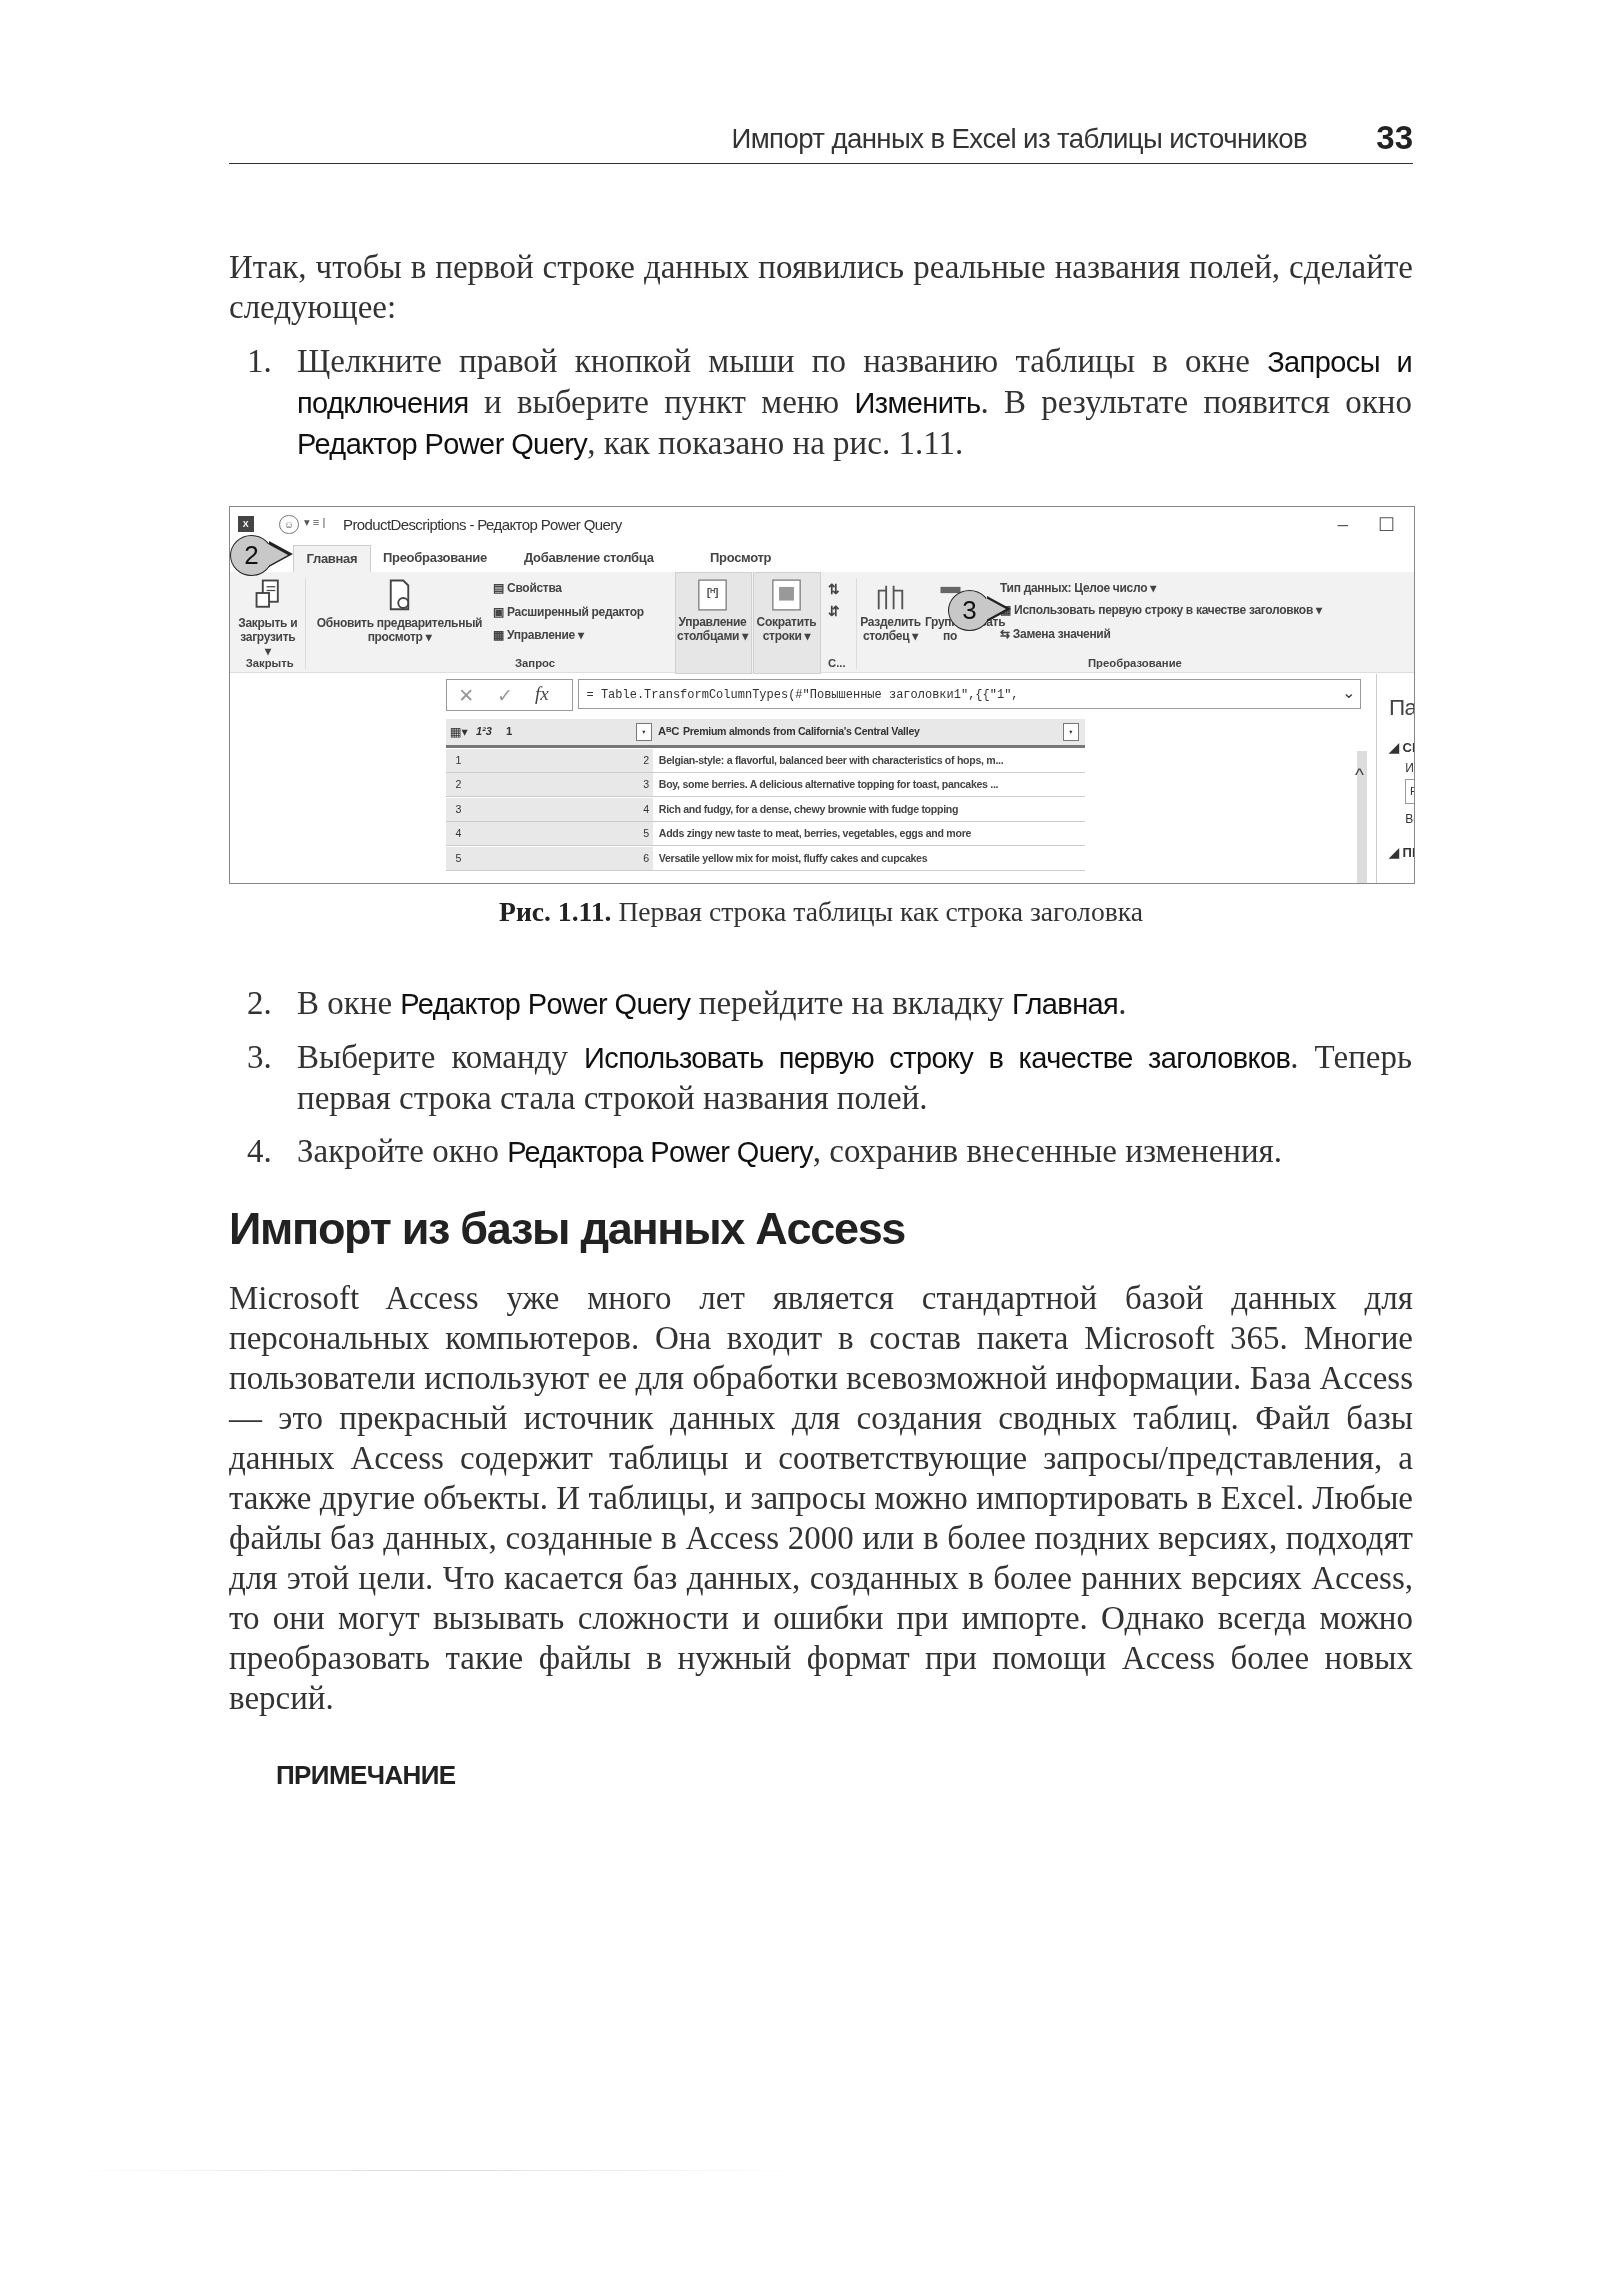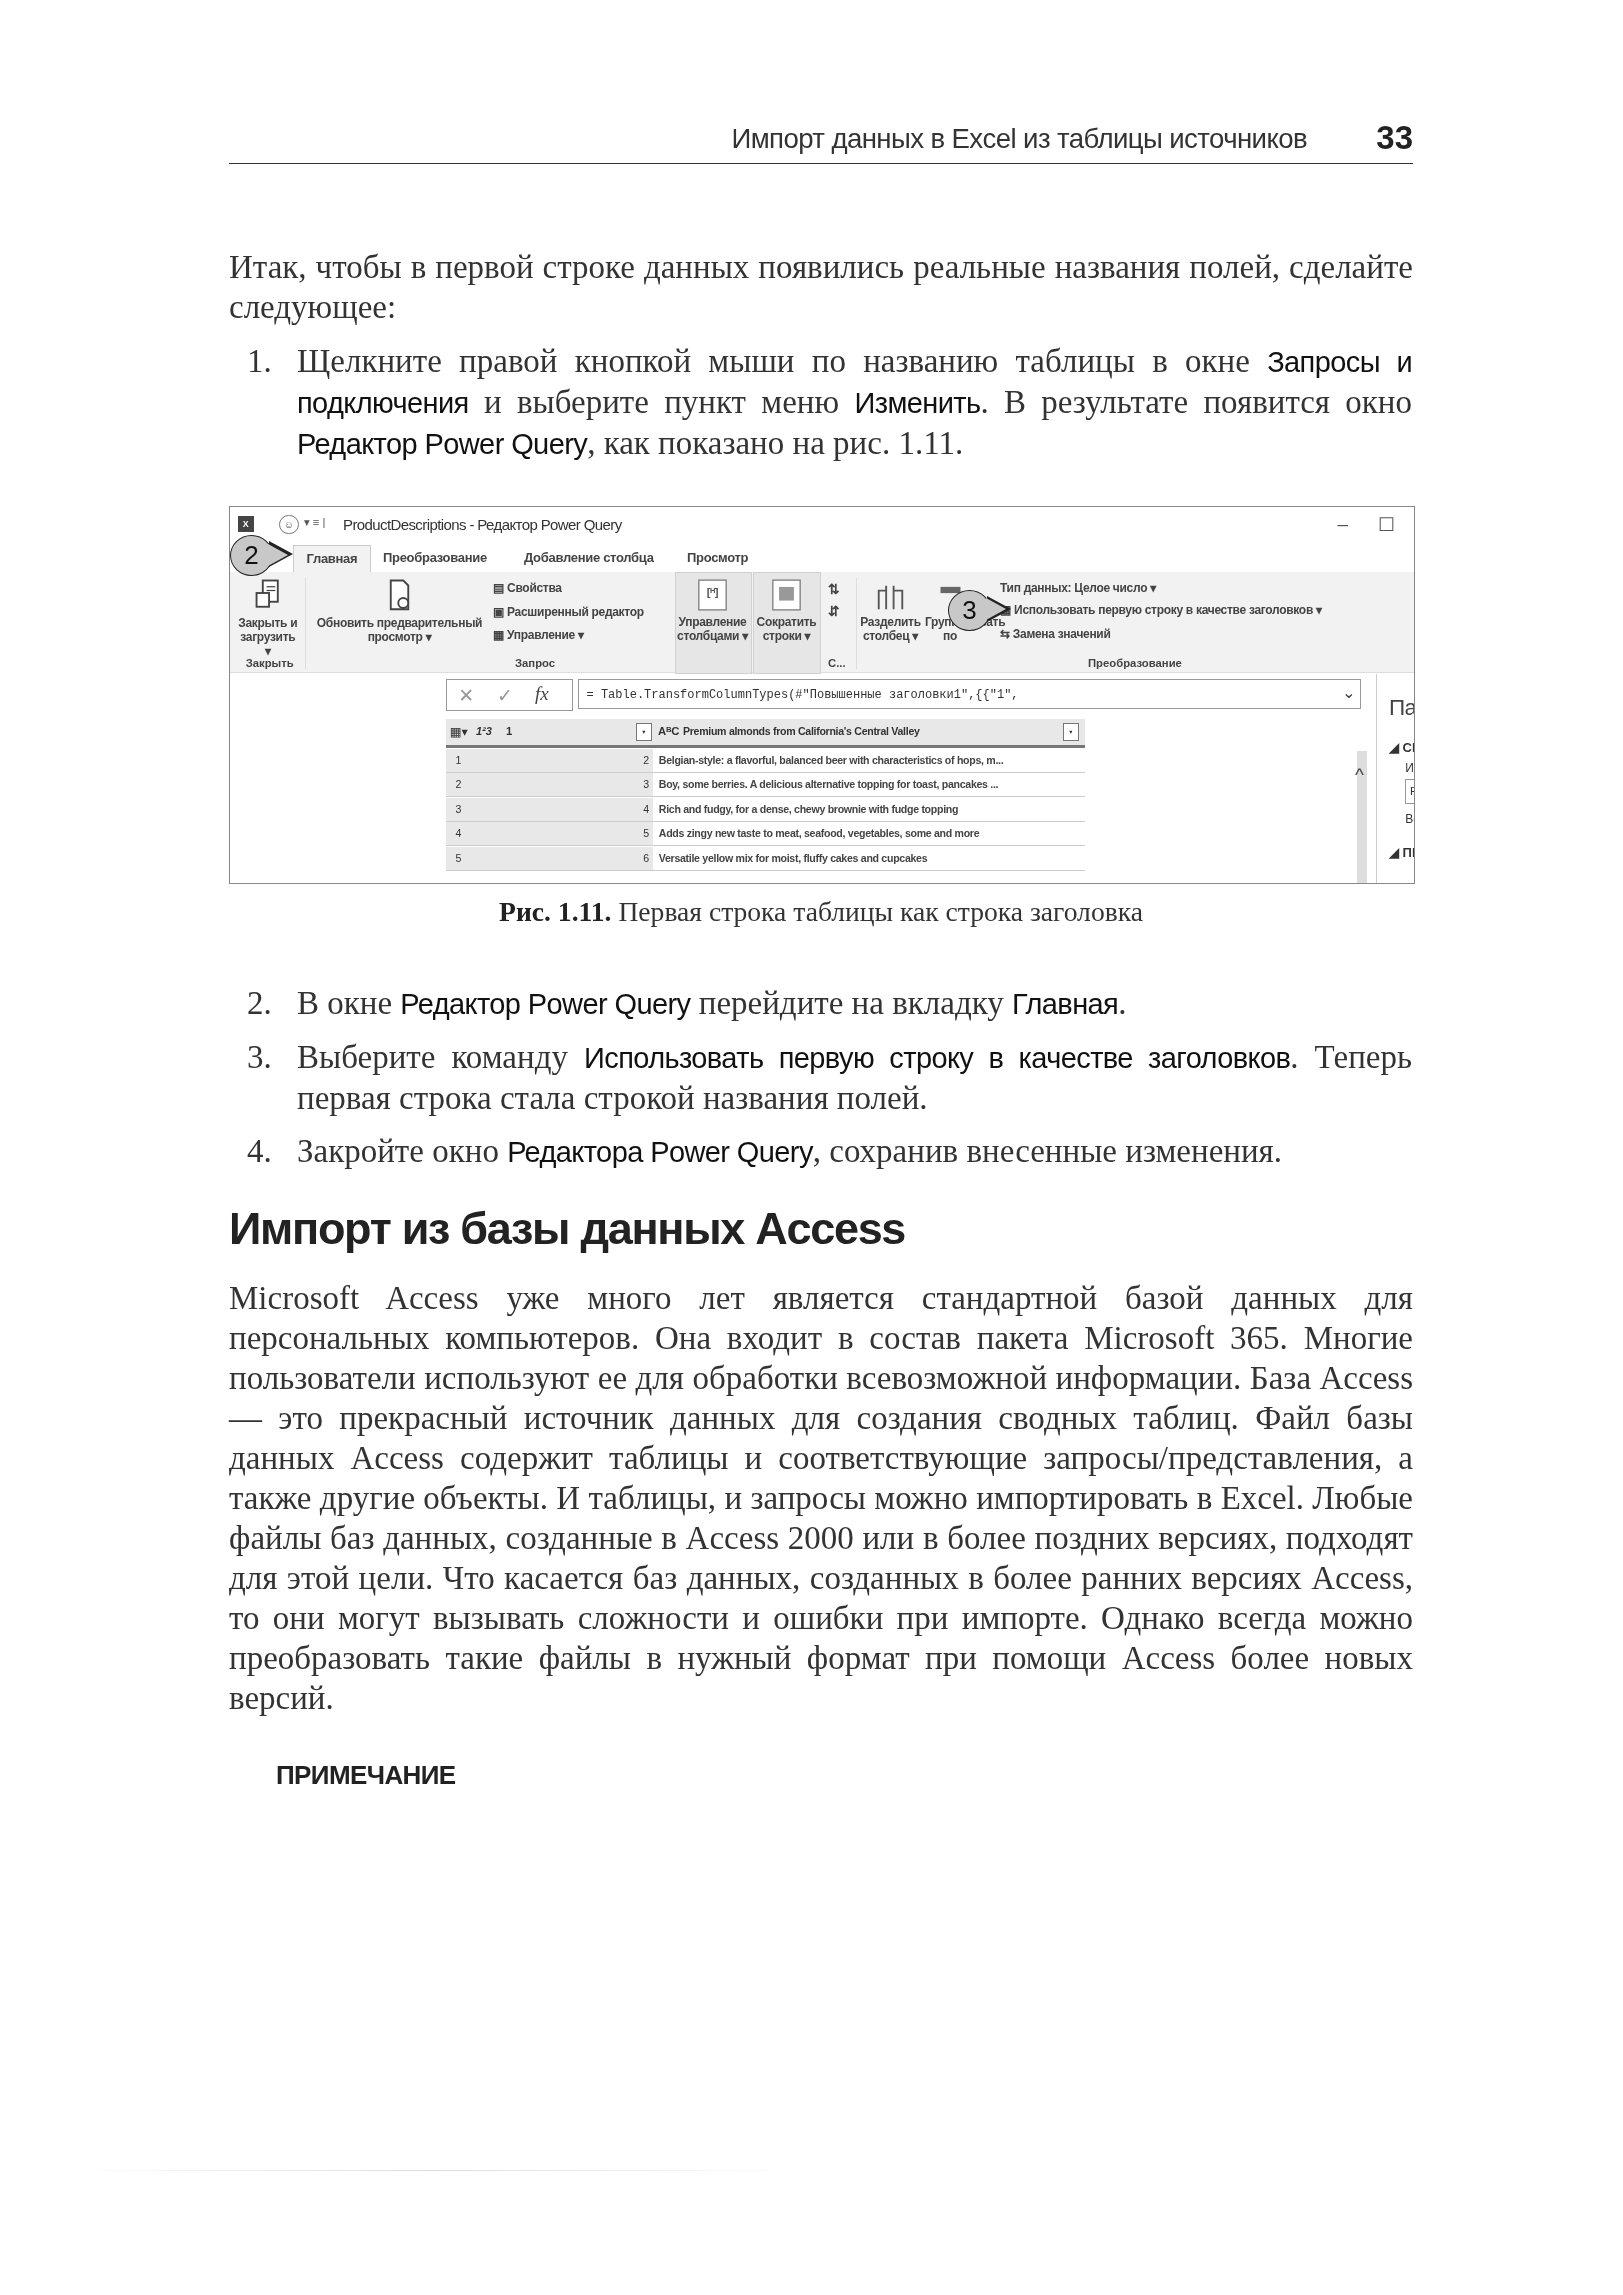--- a/index.html
+++ b/index.html
@@ -99,21 +99,21 @@
     <span class="pq-qat">▾ ≡ |</span>
     <span class="pq-title">ProductDescriptions - Редактор Power Query</span>
     <span class="pq-winbtn" style="right:66px;">–</span>
     <span class="pq-winbtn" style="right:19px;">☐</span>
   </div>
 
   <div class="pq-tabs">
     <span class="pq-tab active" style="left:63px;">Главная</span>
     <span class="pq-tab" style="left:153px;">Преобразование</span>
     <span class="pq-tab" style="left:294px;">Добавление столбца</span>
-    <span class="pq-tab" style="left:457px;">Просмотр</span>
+    <span class="pq-tab" style="left:480px;">Просмотр</span>
   </div>
 
   <div class="pq-ribbon">
 
     <div class="rb-btn" style="left:6.3px;top:6.3px;width:63px;">
       <svg class="rb-icon" width="27.6" height="35" viewBox="0 0 44 56">
           <rect x="14" y="4" width="24" height="34" fill="#fff" stroke="#444" stroke-width="3"></rect>
           <rect x="4" y="24" width="20" height="22" fill="#fff" stroke="#444" stroke-width="3"></rect>
           <line x1="20" y1="14" x2="34" y2="14" stroke="#444" stroke-width="2"></line>
           <line x1="20" y1="20" x2="34" y2="20" stroke="#444" stroke-width="2"></line>
@@ -207,21 +207,21 @@
       <span class="cell-txt">Boy, some berries. A delicious alternative topping for toast, pancakes ...</span>
     </div>
     <div class="grid-row" style="top:79px;">
       <span class="cell-idx">3</span>
       <span class="cell-num">4</span>
       <span class="cell-txt">Rich and fudgy, for a dense, chewy brownie with fudge topping</span>
     </div>
     <div class="grid-row" style="top:103px;">
       <span class="cell-idx">4</span>
       <span class="cell-num">5</span>
-      <span class="cell-txt">Adds zingy new taste to meat, seafood, vegetables, some and more</span>
+      <span class="cell-txt">Adds zingy new taste to meat, berries, vegetables, eggs and more</span>
     </div>
     <div class="grid-row" style="top:128px;">
       <span class="cell-idx">5</span>
       <span class="cell-num">6</span>
       <span class="cell-txt">Versatile yellow mix for moist, fluffy cakes and cupcakes</span>
     </div>
   </div>
   <div class="pq-vscroll"></div>
   <div class="pq-vscroll-up">^</div>
 

